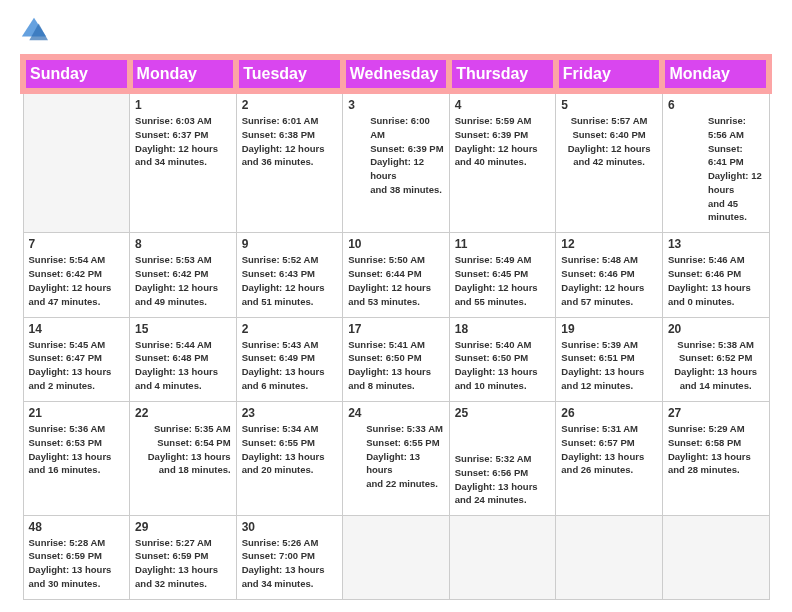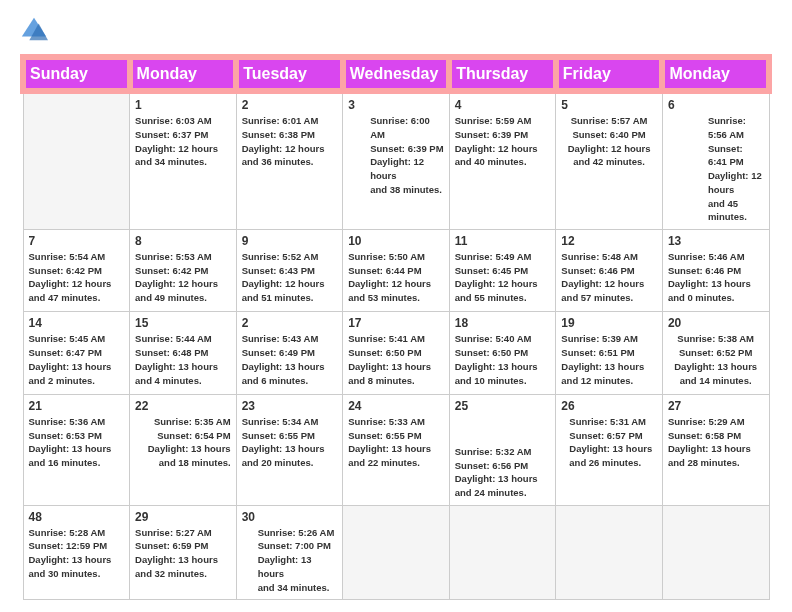--- a/index.html
+++ b/index.html
@@ -286,65 +286,65 @@
           </td>
           <td>
             <span class="day-num">23</span>
             <div class="day-info" style="white-space: pre-line;">Sunrise: 5:34 AM
 Sunset: 6:55 PM
 Daylight: 13 hours
 and 20 minutes.</div>
           </td>
           <td>
             <span class="day-num">24</span>
-            <div class="day-info" style="white-space: pre-line;">Sunrise: 5:33 AM
+            <div class="day-info" style="white-space: pre-line; margin-left: 18px;">Sunrise: 5:33 AM
 Sunset: 6:55 PM
 Daylight: 13 hours
 and 22 minutes.</div>
           </td>
           <td>
             <span class="day-num">25</span>
             <div class="day-info" style="white-space: pre-line; margin-top: 32px;">Sunrise: 5:32 AM
 Sunset: 6:56 PM
 Daylight: 13 hours
 and 24 minutes.</div>
           </td>
           <td>
             <span class="day-num">26</span>
-            <div class="day-info" style="white-space: pre-line; margin-left: 8px;">Sunrise: 5:31 AM
+            <div class="day-info" style="white-space: pre-line;">Sunrise: 5:31 AM
 Sunset: 6:57 PM
 Daylight: 13 hours
 and 26 minutes.</div>
           </td>
           <td>
             <span class="day-num">27</span>
             <div class="day-info" style="white-space: pre-line;">Sunrise: 5:29 AM
 Sunset: 6:58 PM
 Daylight: 13 hours
 and 28 minutes.</div>
           </td>
         </tr>
         <tr>
           <td>
             <span class="day-num">48</span>
             <div class="day-info" style="white-space: pre-line;">Sunrise: 5:28 AM
-Sunset: 12:59 PM
+Sunset: 6:59 PM
 Daylight: 13 hours
 and 30 minutes.</div>
           </td>
           <td>
             <span class="day-num">29</span>
             <div class="day-info" style="white-space: pre-line;">Sunrise: 5:27 AM
 Sunset: 6:59 PM
 Daylight: 13 hours
 and 32 minutes.</div>
           </td>
           <td>
             <span class="day-num">30</span>
-            <div class="day-info" style="white-space: pre-line; margin-left: 16px;">Sunrise: 5:26 AM
+            <div class="day-info" style="white-space: pre-line;">Sunrise: 5:26 AM
 Sunset: 7:00 PM
 Daylight: 13 hours
 and 34 minutes.</div>
           </td>
           <td class="empty"></td>
           <td class="empty"></td>
           <td class="empty"></td>
           <td class="empty"></td>
         </tr>
       </tbody>

